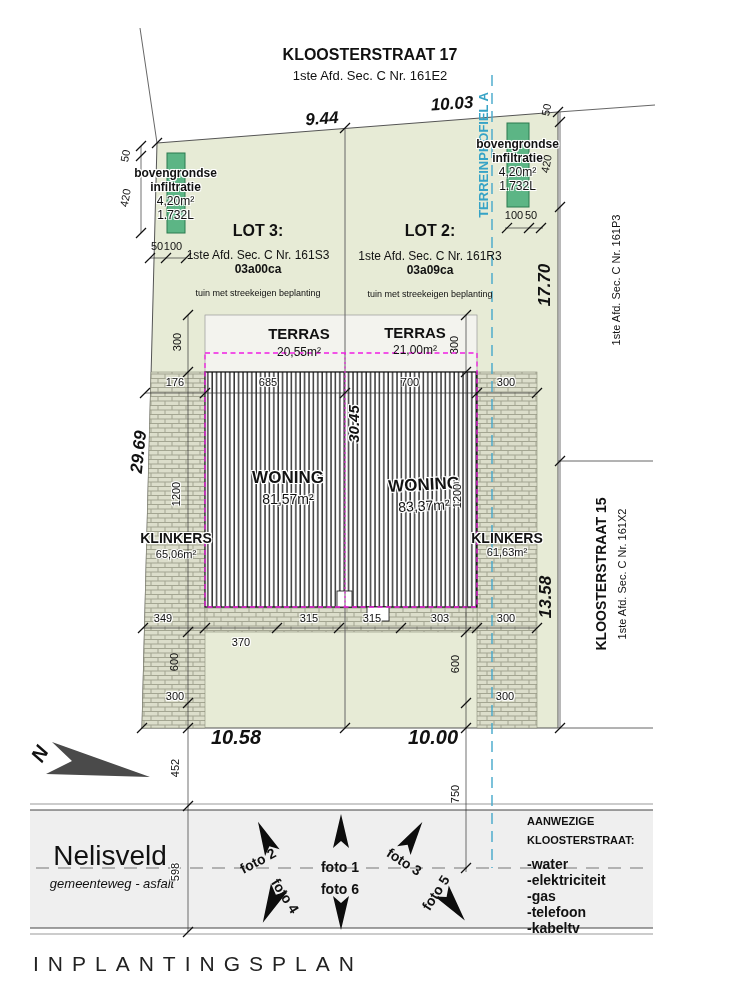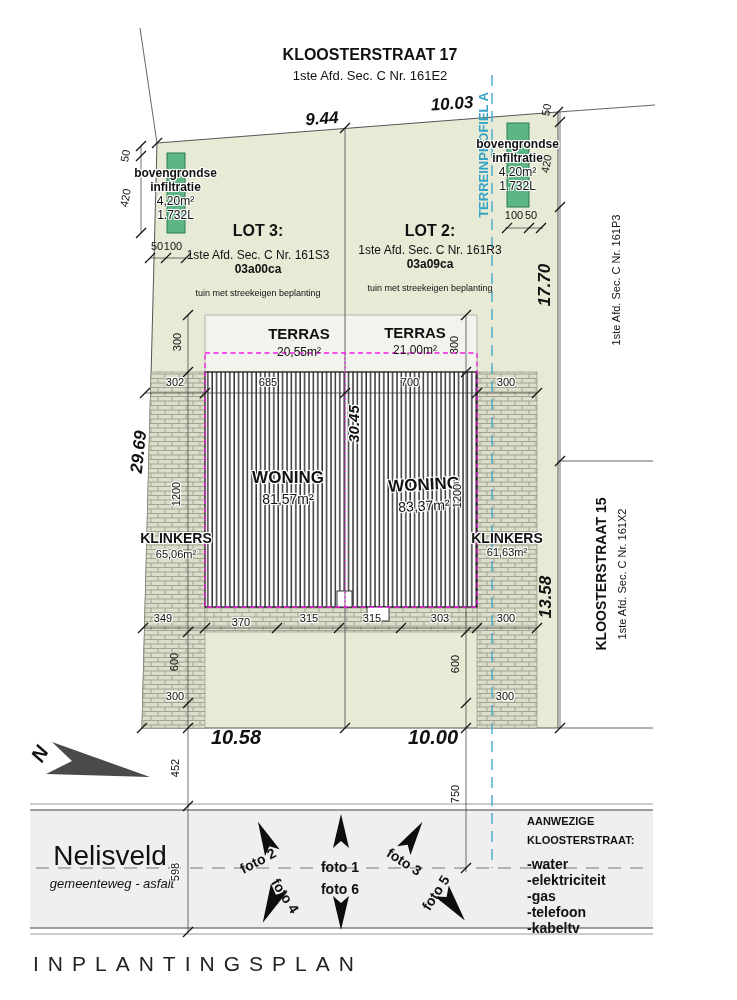--- a/index.html
+++ b/index.html
@@ -171,38 +171,38 @@
   <span class="lbl f11" style="left:514px;top:216px">100</span>
   <span class="lbl f11" style="left:531px;top:216px">50</span>
 
   <div class="cblock" style="left:160px;top:222px;width:196px">
     <span class="b f16" style="margin-bottom:8px">LOT 3:</span>
     <span class="f12">1ste Afd. Sec. C Nr. 161S3</span>
     <span class="b f12" style="margin-bottom:12px">03a00ca</span>
     <span class="f9">tuin met streekeigen beplanting</span>
   </div>
   <div class="cblock" style="left:332px;top:222px;width:196px">
-    <span class="b f16" style="margin-bottom:3px">LOT 2:</span>
+    <span class="b f16" style="margin-bottom:9px">LOT 2:</span>
     <span class="f12">1ste Afd. Sec. C Nr. 161R3</span>
     <span class="b f12" style="margin-bottom:12px">03a09ca</span>
     <span class="f9">tuin met streekeigen beplanting</span>
   </div>
 
   <span class="lbl b i f17 r90" style="left:545px;top:285px">17.70</span>
   <span class="lbl f11 r90" style="left:617px;top:280px">1ste Afd. Sec. C Nr. 161P3</span>
 
   <span class="lbl b f15" style="left:299px;top:334px">TERRAS</span>
   <span class="lbl f12" style="left:299px;top:352px">20,55m²</span>
   <span class="lbl b f15" style="left:415px;top:333px">TERRAS</span>
   <span class="lbl f12" style="left:415px;top:350px">21,00m²</span>
 
   <span class="lbl f11 r90" style="left:178px;top:342px">300</span>
   <span class="lbl f11 r90" style="left:455px;top:345px">300</span>
 
-  <span class="lbl f11 halo" style="left:175px;top:383px">302</span>
+  <span class="lbl f11 halo" style="left:175px;top:383px">176</span>
   <span class="lbl f11 halo" style="left:268px;top:383px">685</span>
   <span class="lbl f11 halo" style="left:410px;top:383px">700</span>
   <span class="lbl f11 halo" style="left:506px;top:383px">300</span>
 
   <span class="lbl b i f17 r84" style="left:139px;top:452px">29.69</span>
   <span class="lbl b i f15 r90 halo" style="left:354px;top:424px">30.45</span>
 
   <span class="lbl b f17 halo" style="left:288px;top:478px">WONING</span>
   <span class="lbl f14 halo" style="left:288px;top:499px">81,57m²</span>
   <span class="lbl b f17 halo r3" style="left:424px;top:485px">WONING</span>
@@ -214,21 +214,21 @@
   <span class="lbl b f14 halo" style="left:176px;top:538px">KLINKERS</span>
   <span class="lbl f11 halo" style="left:176px;top:555px">65,06m²</span>
   <span class="lbl b f14 halo" style="left:507px;top:538px">KLINKERS</span>
   <span class="lbl f11 halo" style="left:507px;top:553px">61,63m²</span>
 
   <span class="lbl b i f17 r90" style="left:546px;top:597px">13.58</span>
   <span class="lbl b f14 r90" style="left:601px;top:574px">KLOOSTERSTRAAT 15</span>
   <span class="lbl f11 r90" style="left:623px;top:574px">1ste Afd. Sec. C Nr. 161X2</span>
 
   <span class="lbl f11 halo" style="left:163px;top:619px">349</span>
-  <span class="lbl f11 halo" style="left:241px;top:623px">370</span>
+  <span class="lbl f11 halo" style="left:241px;top:643px">370</span>
   <span class="lbl f11 halo" style="left:309px;top:619px">315</span>
   <span class="lbl f11 halo" style="left:372px;top:619px">315</span>
   <span class="lbl f11 halo" style="left:440px;top:619px">303</span>
   <span class="lbl f11 halo" style="left:506px;top:619px">300</span>
 
   <span class="lbl f11 r90" style="left:175px;top:662px">600</span>
   <span class="lbl f11 halo" style="left:175px;top:697px">300</span>
   <span class="lbl f11 r90" style="left:456px;top:664px">600</span>
   <span class="lbl f11 halo" style="left:505px;top:697px">300</span>
 

